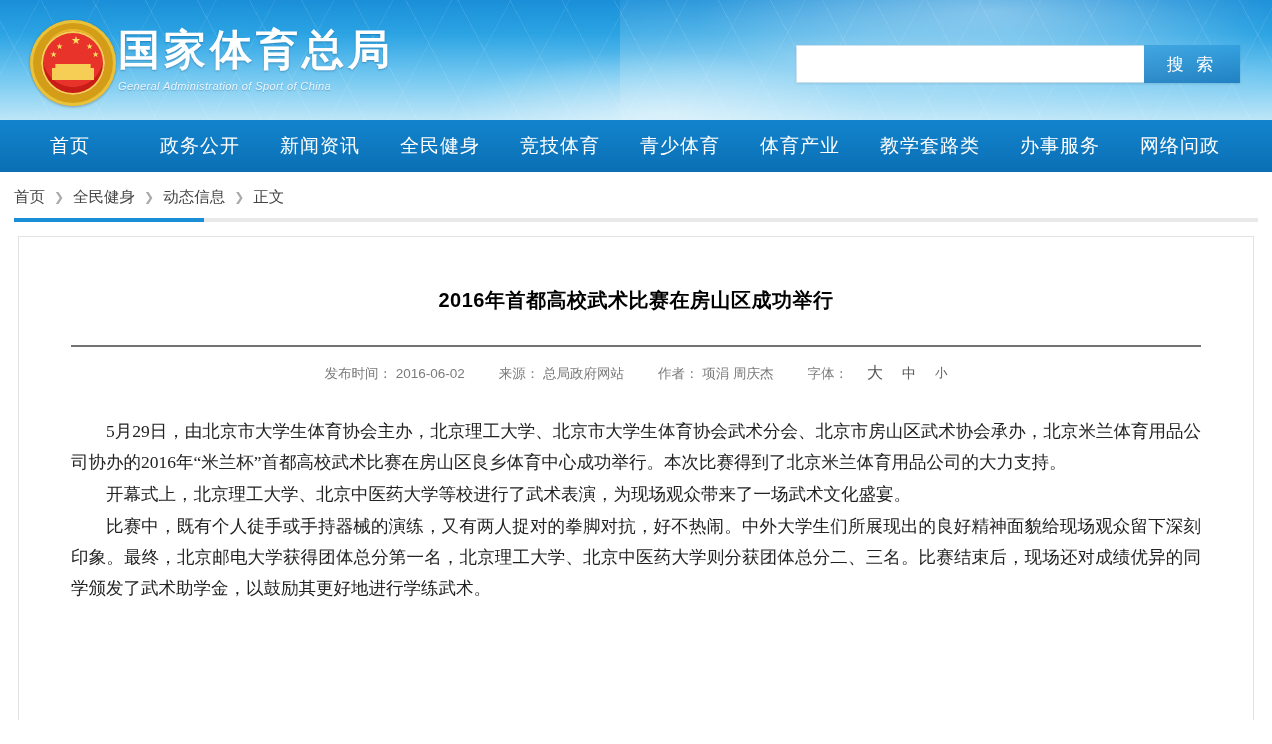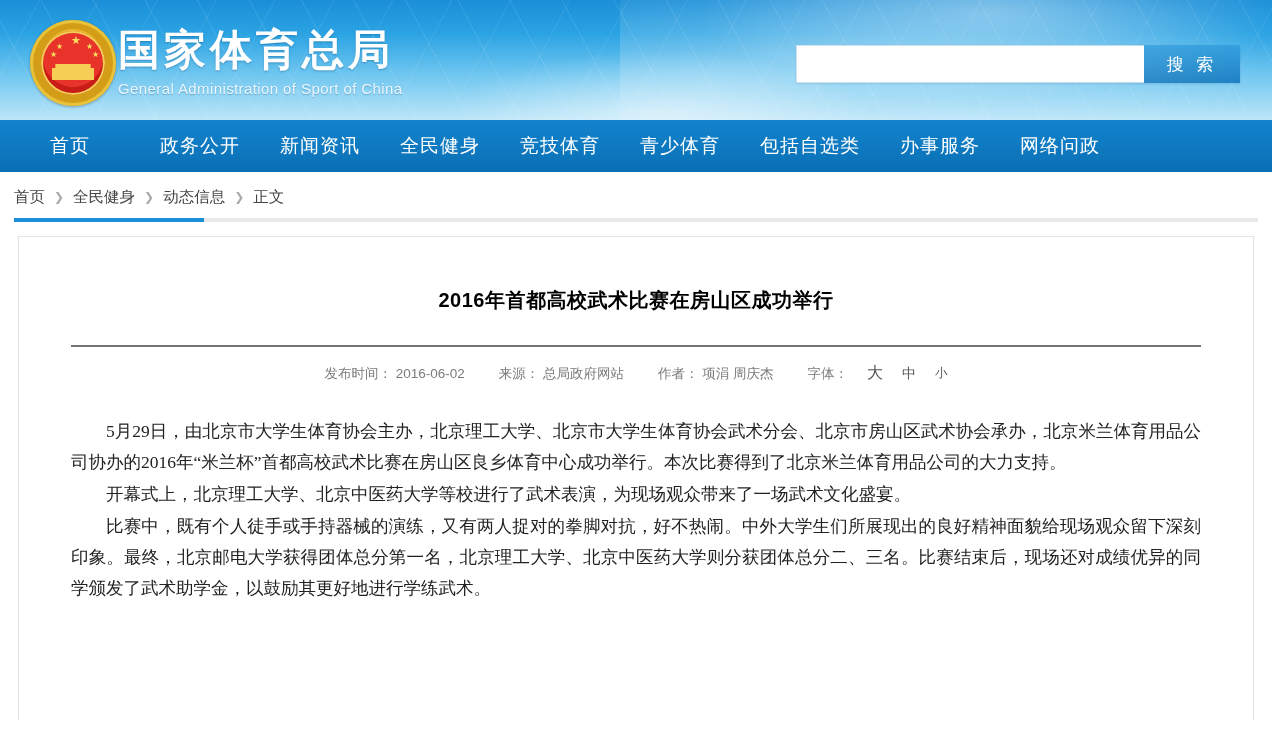--- a/index.html
+++ b/index.html
@@ -85,24 +85,25 @@
     font-family: "Liberation Serif", serif;
     font-weight: bold;
     font-size: 42px;
     color: #ffffff;
     letter-spacing: 4px;
     text-shadow: 0 1px 2px rgba(0,60,110,.35);
     line-height: 52px;
   }
   .brand .en {
     margin-top: 4px;
-    font-size: 15px;
+    font-size: 11px;
     color: #eaf7ff;
     letter-spacing: .4px;
     text-shadow: 0 1px 1px rgba(0,60,110,.3);
+    font-style: italic;
   }
 
   .search-box {
     position: absolute;
     right: 32px; top: 45px;
     display: flex;
     height: 38px;
     box-shadow: 0 1px 2px rgba(0,40,80,.15);
   }
   .search-box input {
@@ -259,21 +260,22 @@
   </div>
 </div>
 
 <div class="nav">
   <a href="#">首页</a>
   <a href="#">政务公开</a>
   <a href="#">新闻资讯</a>
   <a href="#">全民健身</a>
   <a href="#">竞技体育</a>
   <a href="#">青少体育</a>
-  <a href="#">包括自选类</a>
+  <a href="#">体育产业</a>
+  <a href="#">教学套路类</a>
   <a href="#">办事服务</a>
   <a href="#">网络问政</a>
 </div>
 
 <div class="crumb-wrap">
   <div class="crumb">
     <a href="#">首页</a>
     <span class="sep">❯</span>
     <a href="#">全民健身</a>
     <span class="sep">❯</span>

